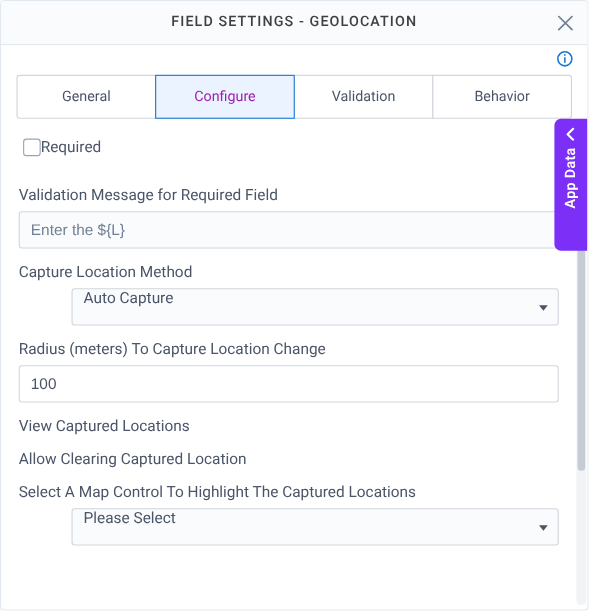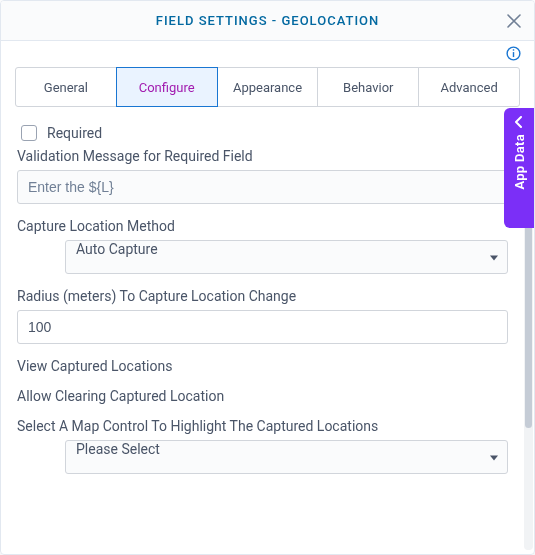--- a/index.html
+++ b/index.html
@@ -16,21 +16,21 @@
   .dialog-header {
     height: 40px;
     display: flex; align-items: center; justify-content: center;
     position: relative;
     border-bottom: 1px solid #e2e8f0;
     background: #fafbfc;
   }
   .dialog-title {
     font-size: 13px;
     letter-spacing: 1px;
-    color: #0369a1;
+    color: #404040;
     font-weight: 500;
   }
   .close-btn {
     position: absolute; right: 8px; top: 50%; transform: translateY(-50%);
     width: 24px; height: 24px;
     display: flex; align-items: center; justify-content: center;
     cursor: pointer; color: #718096; font-size: 18px;
     background: none; border: none;
   }
   .info-row {
@@ -66,21 +66,21 @@
     color: #a21caf;
     z-index: 1;
   }
   .body {
     flex: 1;
     overflow-y: auto;
     padding: 18px 16px 8px 16px;
     position: relative;
   }
   .form-row { margin-bottom: 14px; }
-  .checkbox-row { display: flex; align-items: center; gap: 10px; margin-bottom: 7px; padding-left: 4px; }
+  .checkbox-row { display: flex; align-items: center; margin-bottom: 28px; padding-left: 4px; }
   .checkbox {
     width: 16px; height: 16px; border: 1.5px solid #9aa3b2; border-radius: 3px;
     display: inline-block; cursor: pointer; background:#fff;
   }
   .checkbox-label { font-size: 14px; color: #4a5568; }
   .form-label { font-size: 14px; color: #4a5568; margin-bottom: 6px; display: block; }
   .text-input {
     width: 100%; height: 34px;
     border: 1px solid #d1d5db; border-radius: 3px;
     padding: 2px 10px; font-size: 14px; color: #4a5568;
@@ -161,27 +161,24 @@
   </div>
 
   <div class="tabs">
     <div class="tab">
         <span>General</span>
       </div>
     <div class="tab active">
         <span>Configure</span>
       </div>
     <div class="tab">
-        <span>Appearance</span>
+        <span>Validation</span>
       </div>
     <div class="tab">
         <span>Behavior</span>
-      </div>
-    <div class="tab">
-        <span>Advanced</span>
       </div>
   </div>
 
   <div class="body">
     <div class="scroll-area">
 
       <div class="checkbox-row">
         <span class="checkbox"></span>
         <span class="checkbox-label">Required</span>
       </div>

